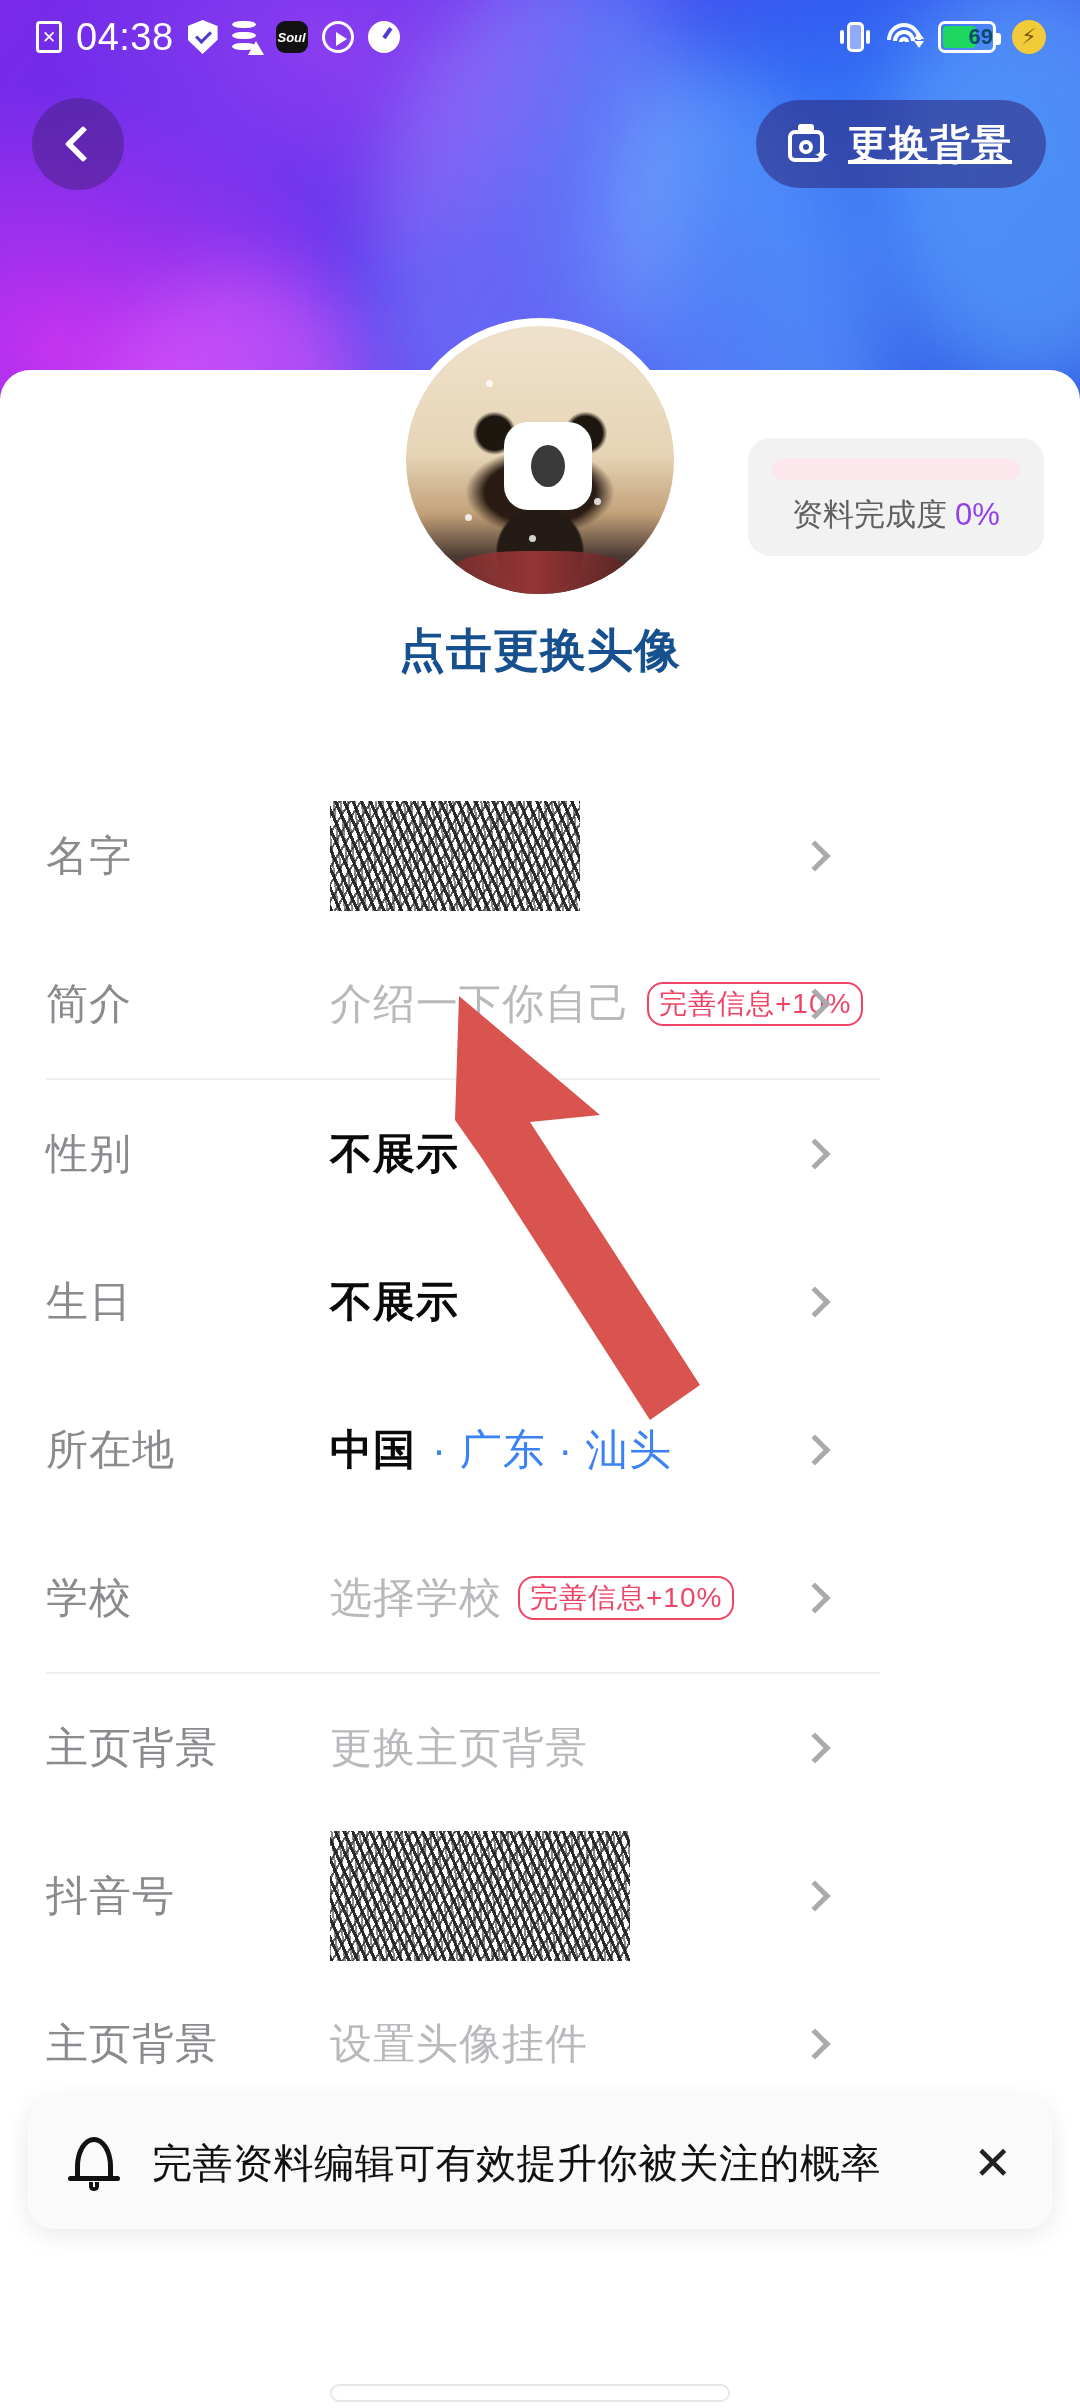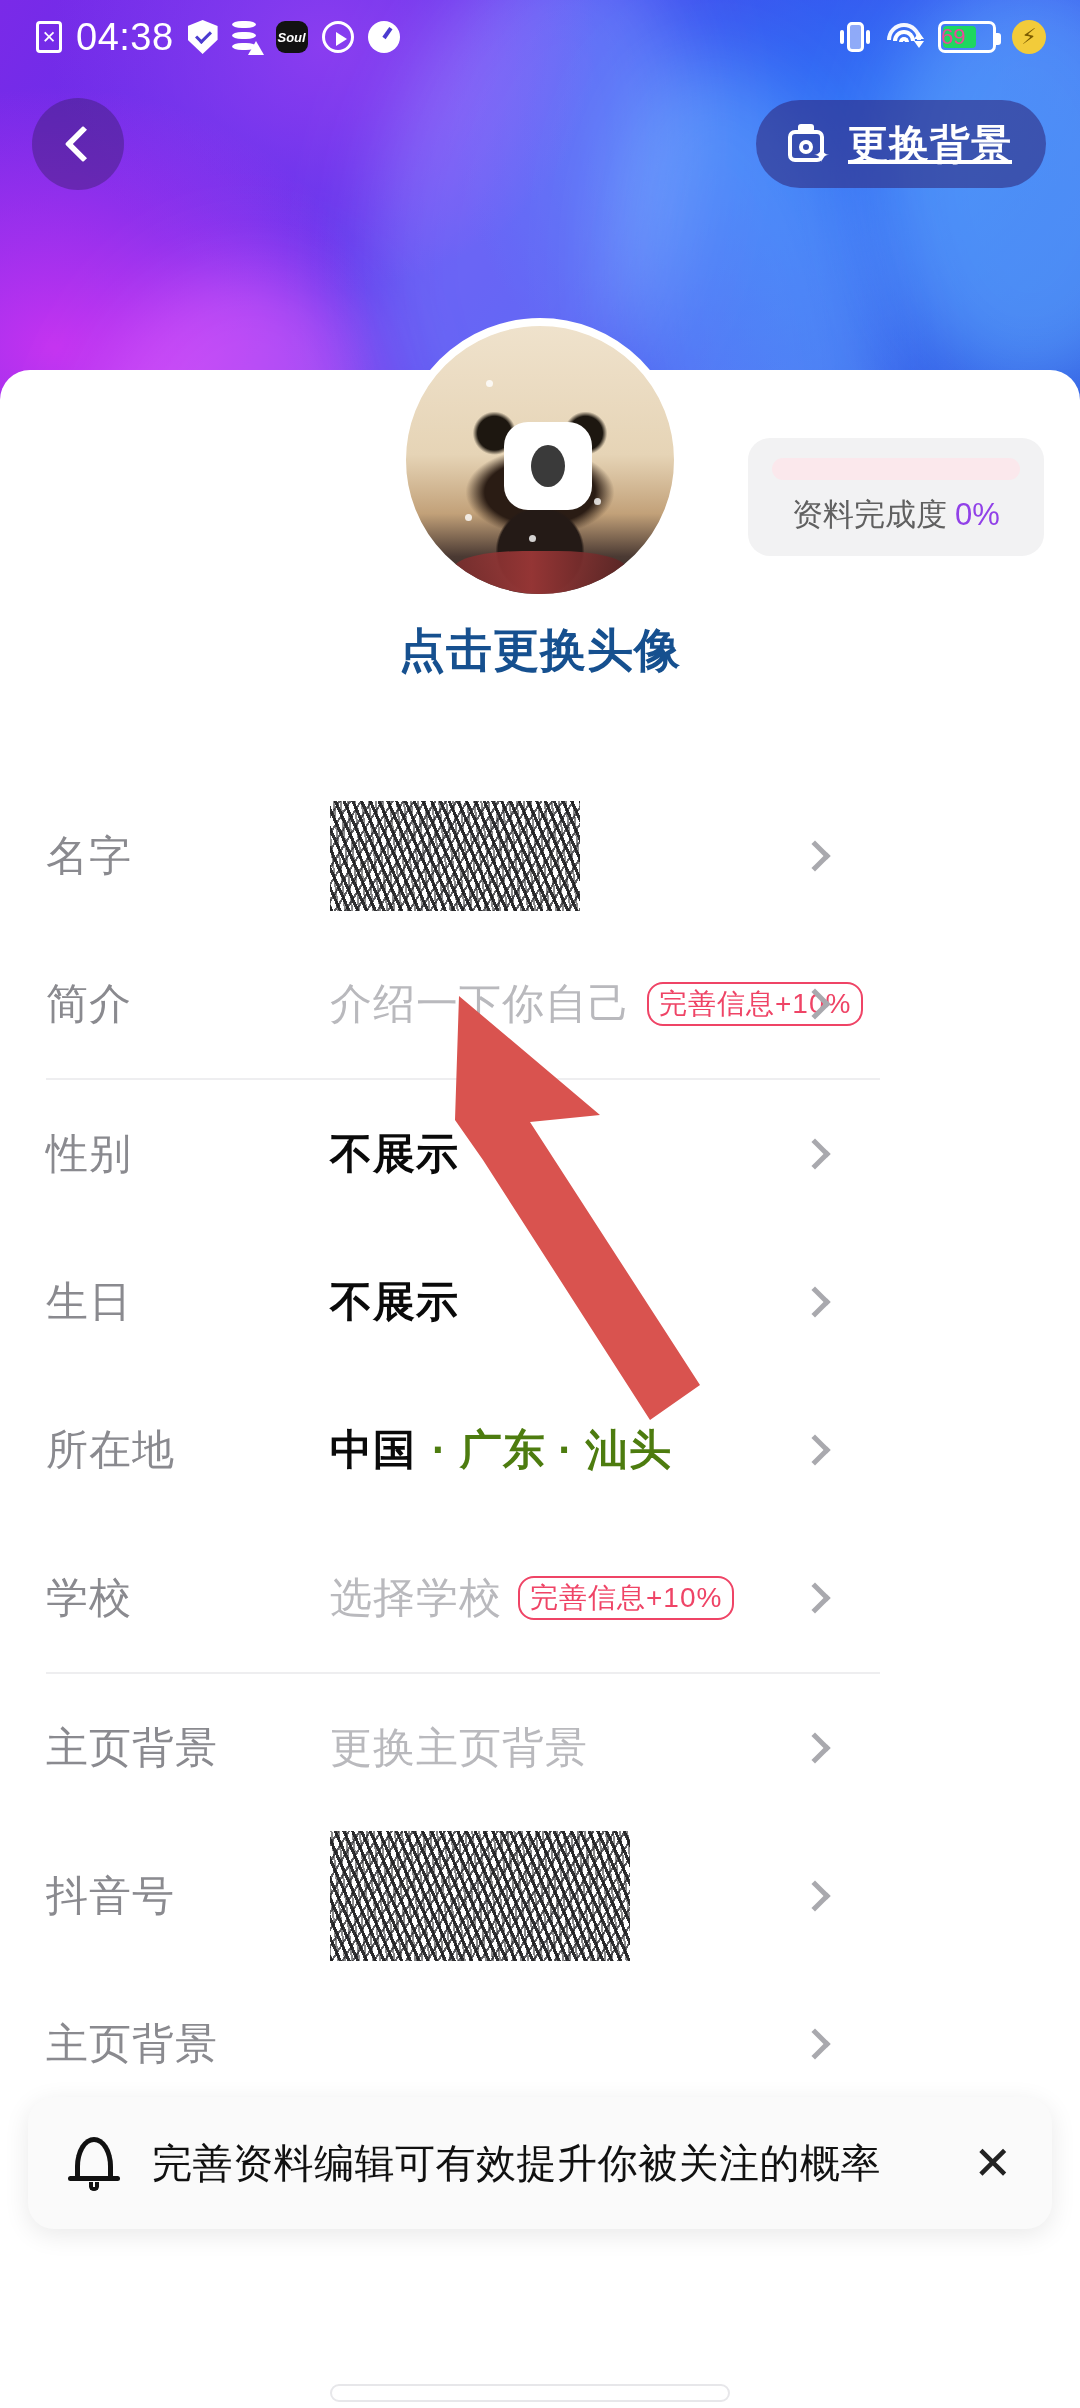--- a/index.html
+++ b/index.html
@@ -75,21 +75,21 @@
   .wifi em:nth-child(3){width:10px;height:5px;top:14px}
   .wifi i{position:absolute;right:-2px;top:9px;width:0;height:0;
     border-left:5px solid transparent;border-right:5px solid transparent;}
   .wifi i.up{border-bottom:7px solid #fff;}
   .wifi i.dn{border-top:7px solid #fff;top:18px;}
   .battery{width:58px;height:32px;border:3px solid #fff;border-radius:7px;position:relative;
     display:flex;align-items:center;}
   .battery::after{content:"";position:absolute;right:-8px;top:9px;width:5px;height:12px;
     background:#fff;border-radius:0 3px 3px 0;}
   .battfill{position:absolute;left:2px;top:2px;bottom:2px;background:#1ed760;border-radius:4px;}
-  .battnum{position:relative;width:100%;text-align:left;font-size:22px;font-weight:normal;color:#ec4899;z-index:2;}
+  .battnum{position:relative;width:100%;text-align:right;font-size:22px;font-weight:bold;color:#0c4a6e;z-index:2;}
   .boltbadge{width:34px;height:34px;border-radius:50%;background:#f2cb3a;
     display:flex;align-items:center;justify-content:center;color:#7a5a00;font-size:22px;font-weight:bold;}
 
   
   #backbtn {
     position:absolute;left:32px;top:98px;width:92px;height:92px;border-radius:50%;
     background:rgba(60,30,110,.45);display:flex;align-items:center;justify-content:center;z-index:30;
   }
   #backbtn .chev{width:26px;height:26px;border-left:6px solid #fff;border-bottom:6px solid #fff;
     transform:rotate(45deg);margin-left:9px;border-radius:2px;}
@@ -149,21 +149,21 @@
   #completeValue{font-size:31px;color:#9141e8;}
 
   
   #list{position:absolute;left:0;top:782px;width:880px;z-index:20;}
   .row{position:relative;height:148px;display:flex;align-items:center;}
   .row .rlabel{position:absolute;left:46px;font-size:42px;color:#8a8a8f;letter-spacing:1px;}
   .row .rvalue{position:absolute;left:330px;font-size:42px;letter-spacing:1px;
     display:flex;align-items:center;gap:16px;}
   .rvalue.placeholder{color:#b9b9bd;}
   .rvalue.strong{color:#0a0a0a;font-weight:bold;}
-  .rvalue .sub{color:#4d7c0f;font-weight:bold;}
+  .rvalue .sub{color:#3b82f6;font-weight:normal;}
   .badge{
     border:2px solid #ef4466;color:#ef4466;border-radius:16px;
     font-size:28px;padding:4px 10px;line-height:1.15;font-weight:normal;white-space:nowrap;
   }
   .chev-r{position:absolute;right:54px;width:22px;height:22px;
     border-right:5px solid #a9a9ae;border-top:5px solid #a9a9ae;transform:rotate(45deg);}
   .divider{height:2px;background:#eeeef0;margin:0 0 0 46px;}
   .scribble{
     position:absolute;left:0;top:50%;transform:translateY(-50%);
     background:
@@ -350,20 +350,23 @@
     </div>
     <div class="row">
       <div class="rlabel">抖音号</div>
       <div class="rvalue">
         <span class="scribble" style="width: 300px; height: 130px; position: relative; transform: none;"></span>
       </div>
       <span class="chev-r"></span>
     </div>
     <div class="row">
       <div class="rlabel">主页背景</div>
+      <div class="rvalue placeholder">
+        <span>设置头像挂件</span>
+      </div>
       <span class="chev-r"></span>
     </div>
     <div class="row">
       <div class="rlabel">二维码</div>
       <div class="rvalue placeholder">
         <span>查看你的二维码</span>
       </div>
       <span class="chev-r"></span>
     </div>
   </div>

